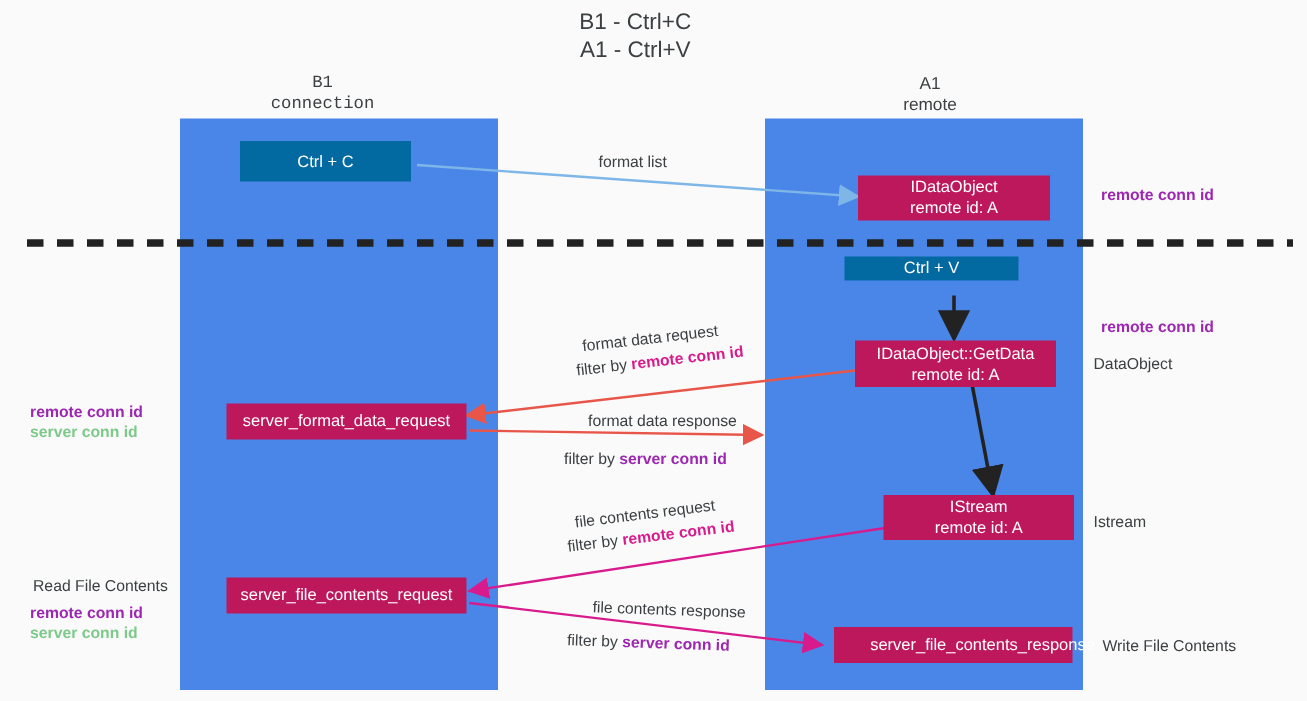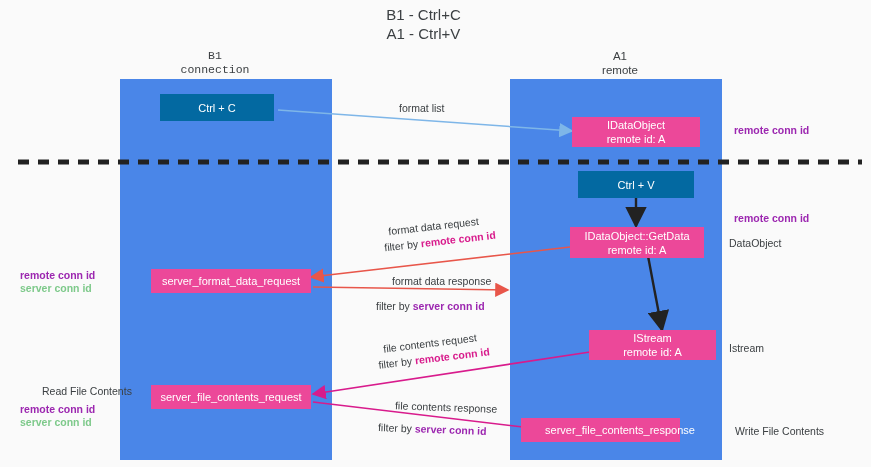--- a/index.html
+++ b/index.html
@@ -24,21 +24,21 @@
     position:absolute;text-align:center;font-size:11.5px;line-height:14px;
     color:#3c4043;
   }
 
   .node{
     position:absolute;box-sizing:border-box;
     display:flex;flex-direction:column;align-items:center;justify-content:center;
     color:#ffffff;font-size:11px;line-height:14px;text-align:center;
   }
   .node.green{background:#0369a1;}
-  .node.orange{background:#ec4899;}
+  .node.orange{background:#be185d;}
 
   .lbl{position:absolute;font-size:10.5px;line-height:14px;white-space:nowrap;}
   .lbl.dark{color:#3c4043;}
   .lbl.purple{color:#9c27b0;font-weight:bold;}
   .lbl.green{color:#7dc98a;font-weight:bold;}
 
   .arrowlbl{position:absolute;font-size:10.5px;line-height:14px;white-space:nowrap;color:#3c4043;}
   .arrowlbl .hl-purple{color:#9c27b0;font-weight:bold;}
   .arrowlbl .hl-pink{color:#d81b8c;font-weight:bold;}
 </style>
@@ -99,21 +99,21 @@
 
   <div class="node green" style="left:160px;top:94px;width:114px;height:27px;">
     <span>Ctrl + C</span>
   </div>
 
   <div class="node orange" style="left:572px;top:117px;width:128px;height:30px;">
     <span>IDataObject</span>
     <span>remote id: A</span>
   </div>
 
-  <div class="node green" style="left:578px;top:171px;width:116px;height:27px;">
+  <div class="node green" style="left:563px;top:171px;width:116px;height:16px;">
     <span>Ctrl + V</span>
   </div>
 
   <div class="node orange" style="left:570px;top:227px;width:134px;height:31px;">
     <span>IDataObject::GetData</span>
     <span>remote id: A</span>
   </div>
 
   <div class="node orange" style="left:151px;top:269px;width:160px;height:24px;">
     <span>server_format_data_request</span>
@@ -122,21 +122,21 @@
 
   <div class="node orange" style="left:589px;top:330px;width:127px;height:30px;">
     <span>IStream</span>
     <span>remote id: A</span>
   </div>
 
   <div class="node orange" style="left:151px;top:385px;width:160px;height:24px;">
     <span>server_file_contents_request</span>
   </div>
 
-  <div class="node orange" style="left:521px;top:418px;width:159px;height:24px;padding-left:39px;">
+  <div class="node orange" style="left:556px;top:418px;width:159px;height:24px;padding-left:39px;">
     <span>server_file_contents_response</span>
   </div>
 
   <div class="arrowlbl" style="left:399px;top:101px;">format list</div>
 
   <div class="arrowlbl rot" style="left:388px;top:219px;transform:rotate(-6.5deg);">
     <span>format data request</span>
   </div>
   <div class="arrowlbl rot" style="left:384px;top:234px;transform:rotate(-6.5deg);">
     <span>filter by </span><span class="hl-pink">remote conn id</span>
@@ -159,17 +159,17 @@
 
   <div class="lbl purple" style="left:734px;top:123px;">remote conn id</div>
   <div class="lbl purple" style="left:734px;top:211px;">remote conn id</div>
   <div class="lbl dark" style="left:729px;top:236px;">DataObject</div>
   <div class="lbl dark" style="left:729px;top:341px;">Istream</div>
   <div class="lbl dark" style="left:735px;top:424px;">Write File Contents</div>
 
   <div class="lbl purple" style="left:20px;top:268px;">remote conn id</div>
   <div class="lbl green" style="left:20px;top:281px;">server conn id</div>
 
-  <div class="lbl dark" style="left:22px;top:384px;margin-left:20px;">Read File Contents</div>
+  <div class="lbl dark" style="left:22px;top:384px;">Read File Contents</div>
   <div class="lbl purple" style="left:20px;top:402px;">remote conn id</div>
   <div class="lbl green" style="left:20px;top:415px;">server conn id</div>
 
 </div>
 
 </body></html>

